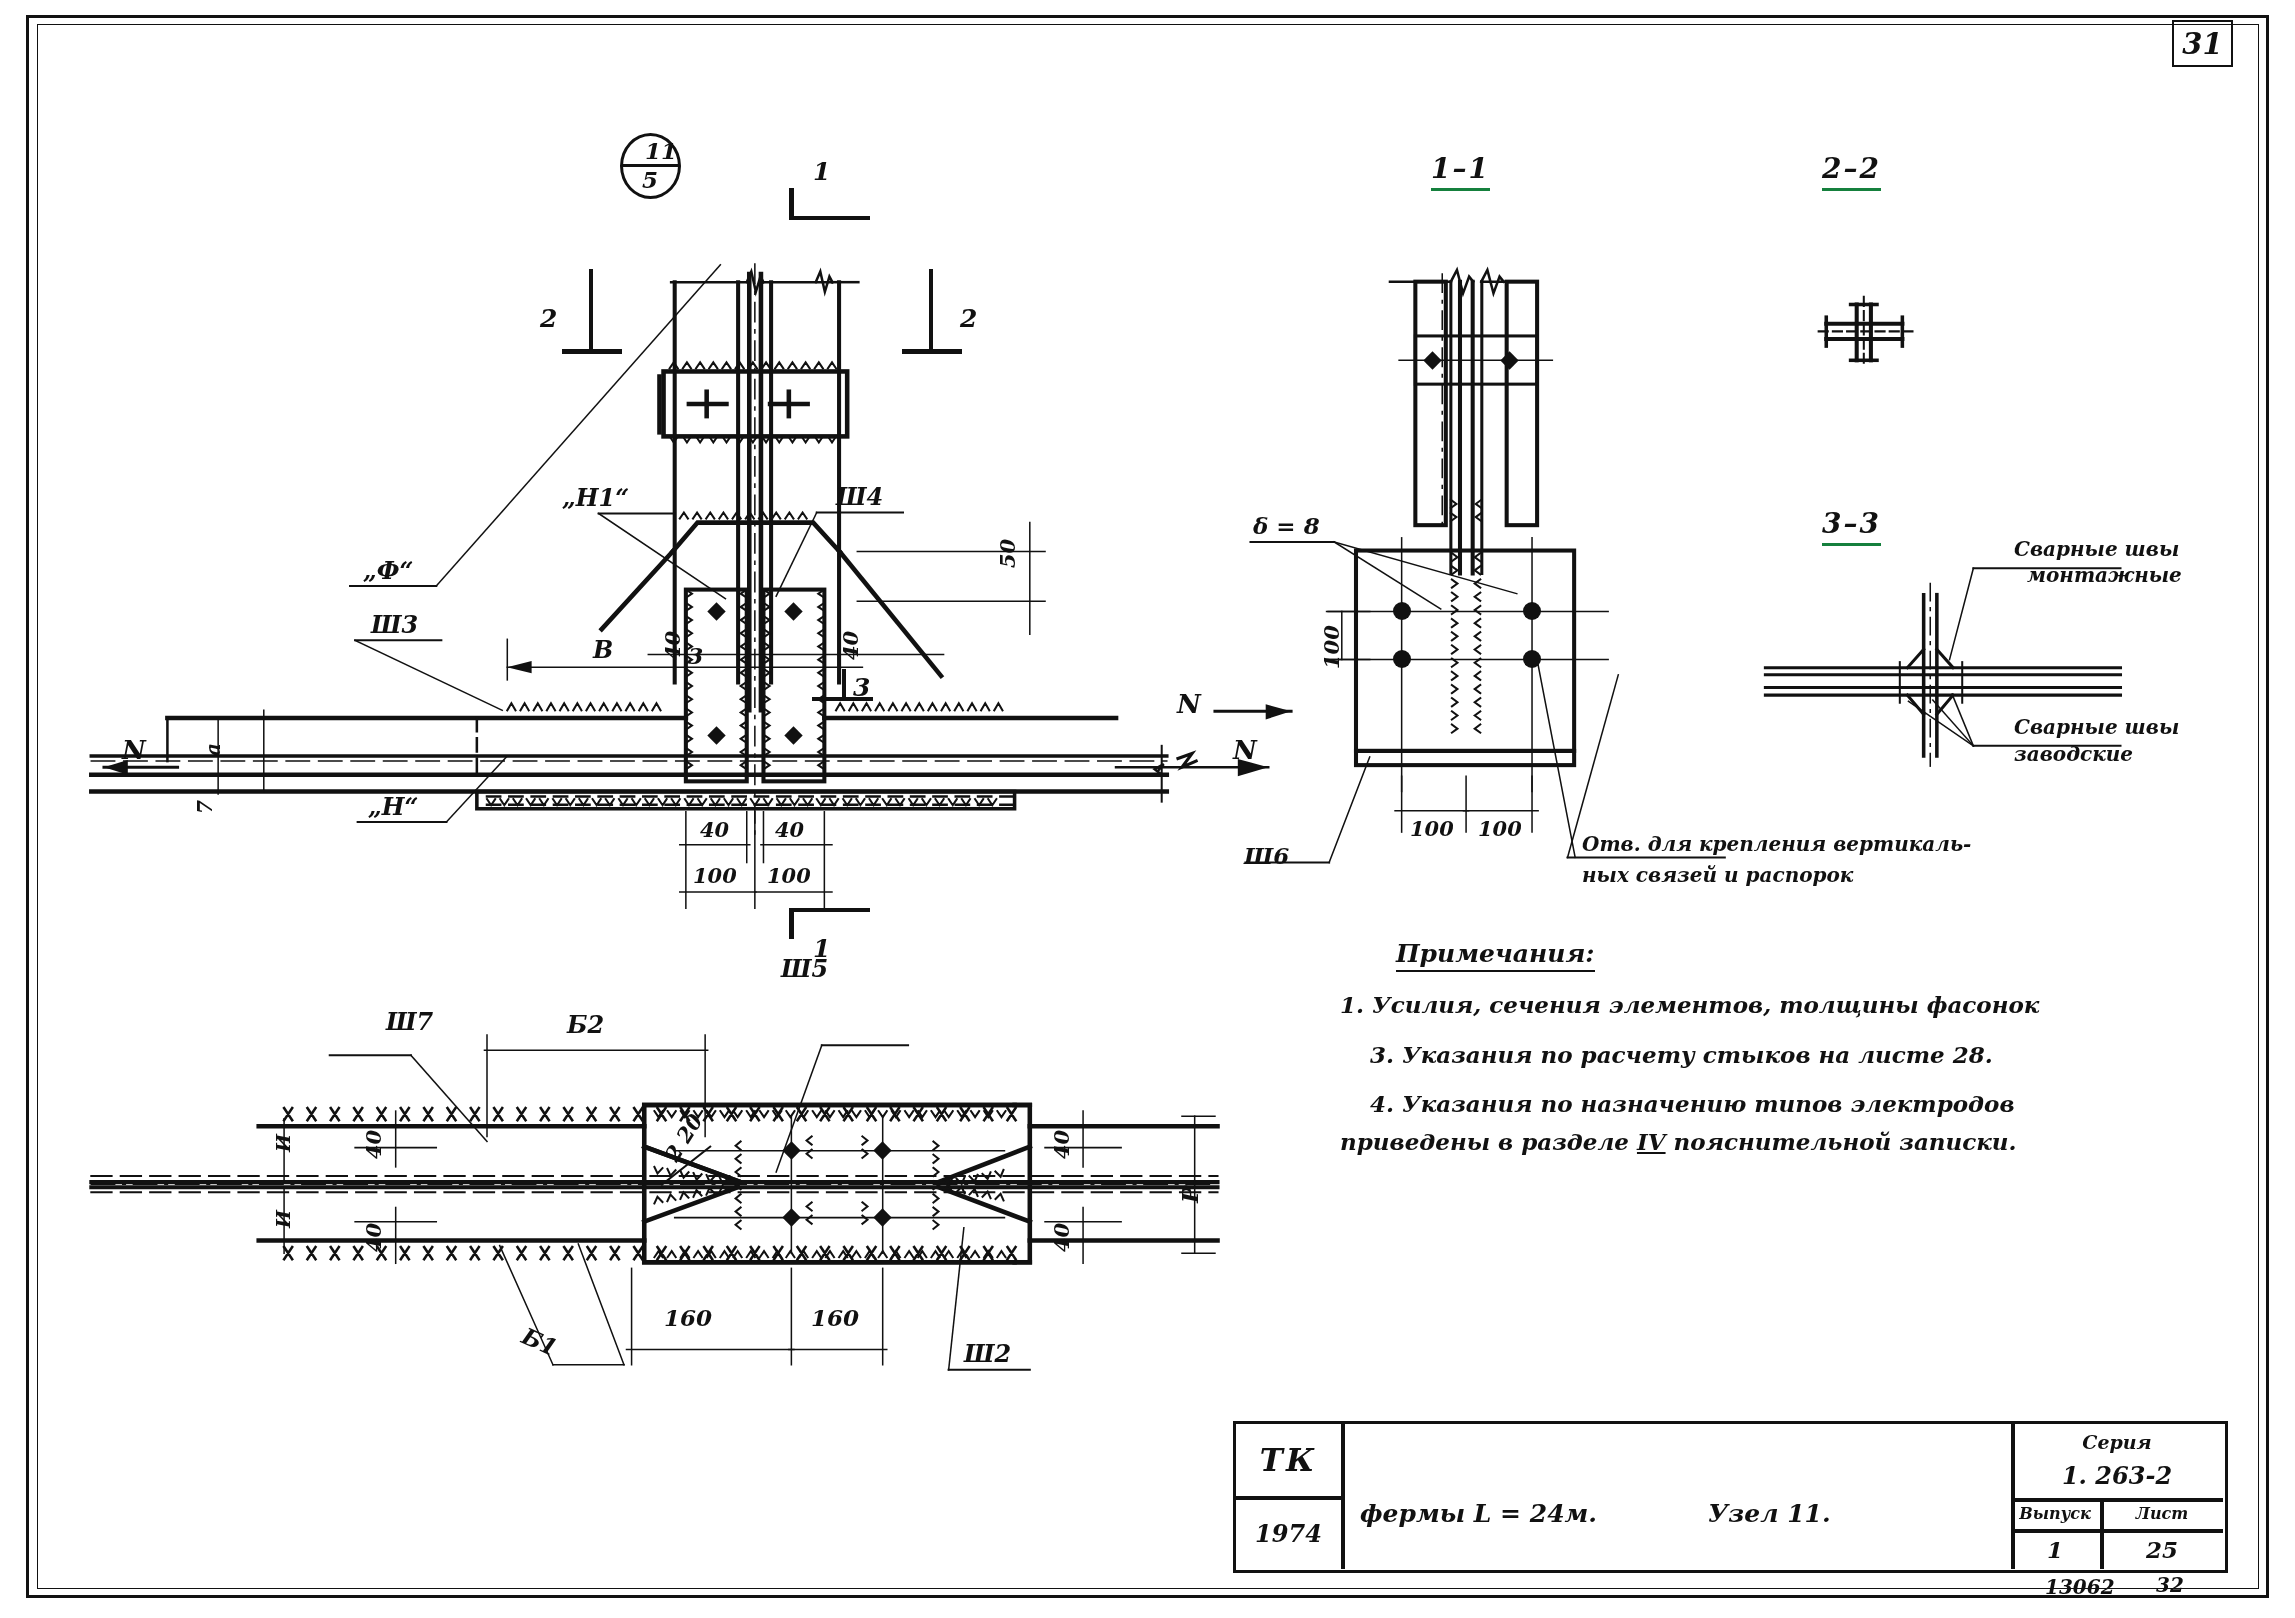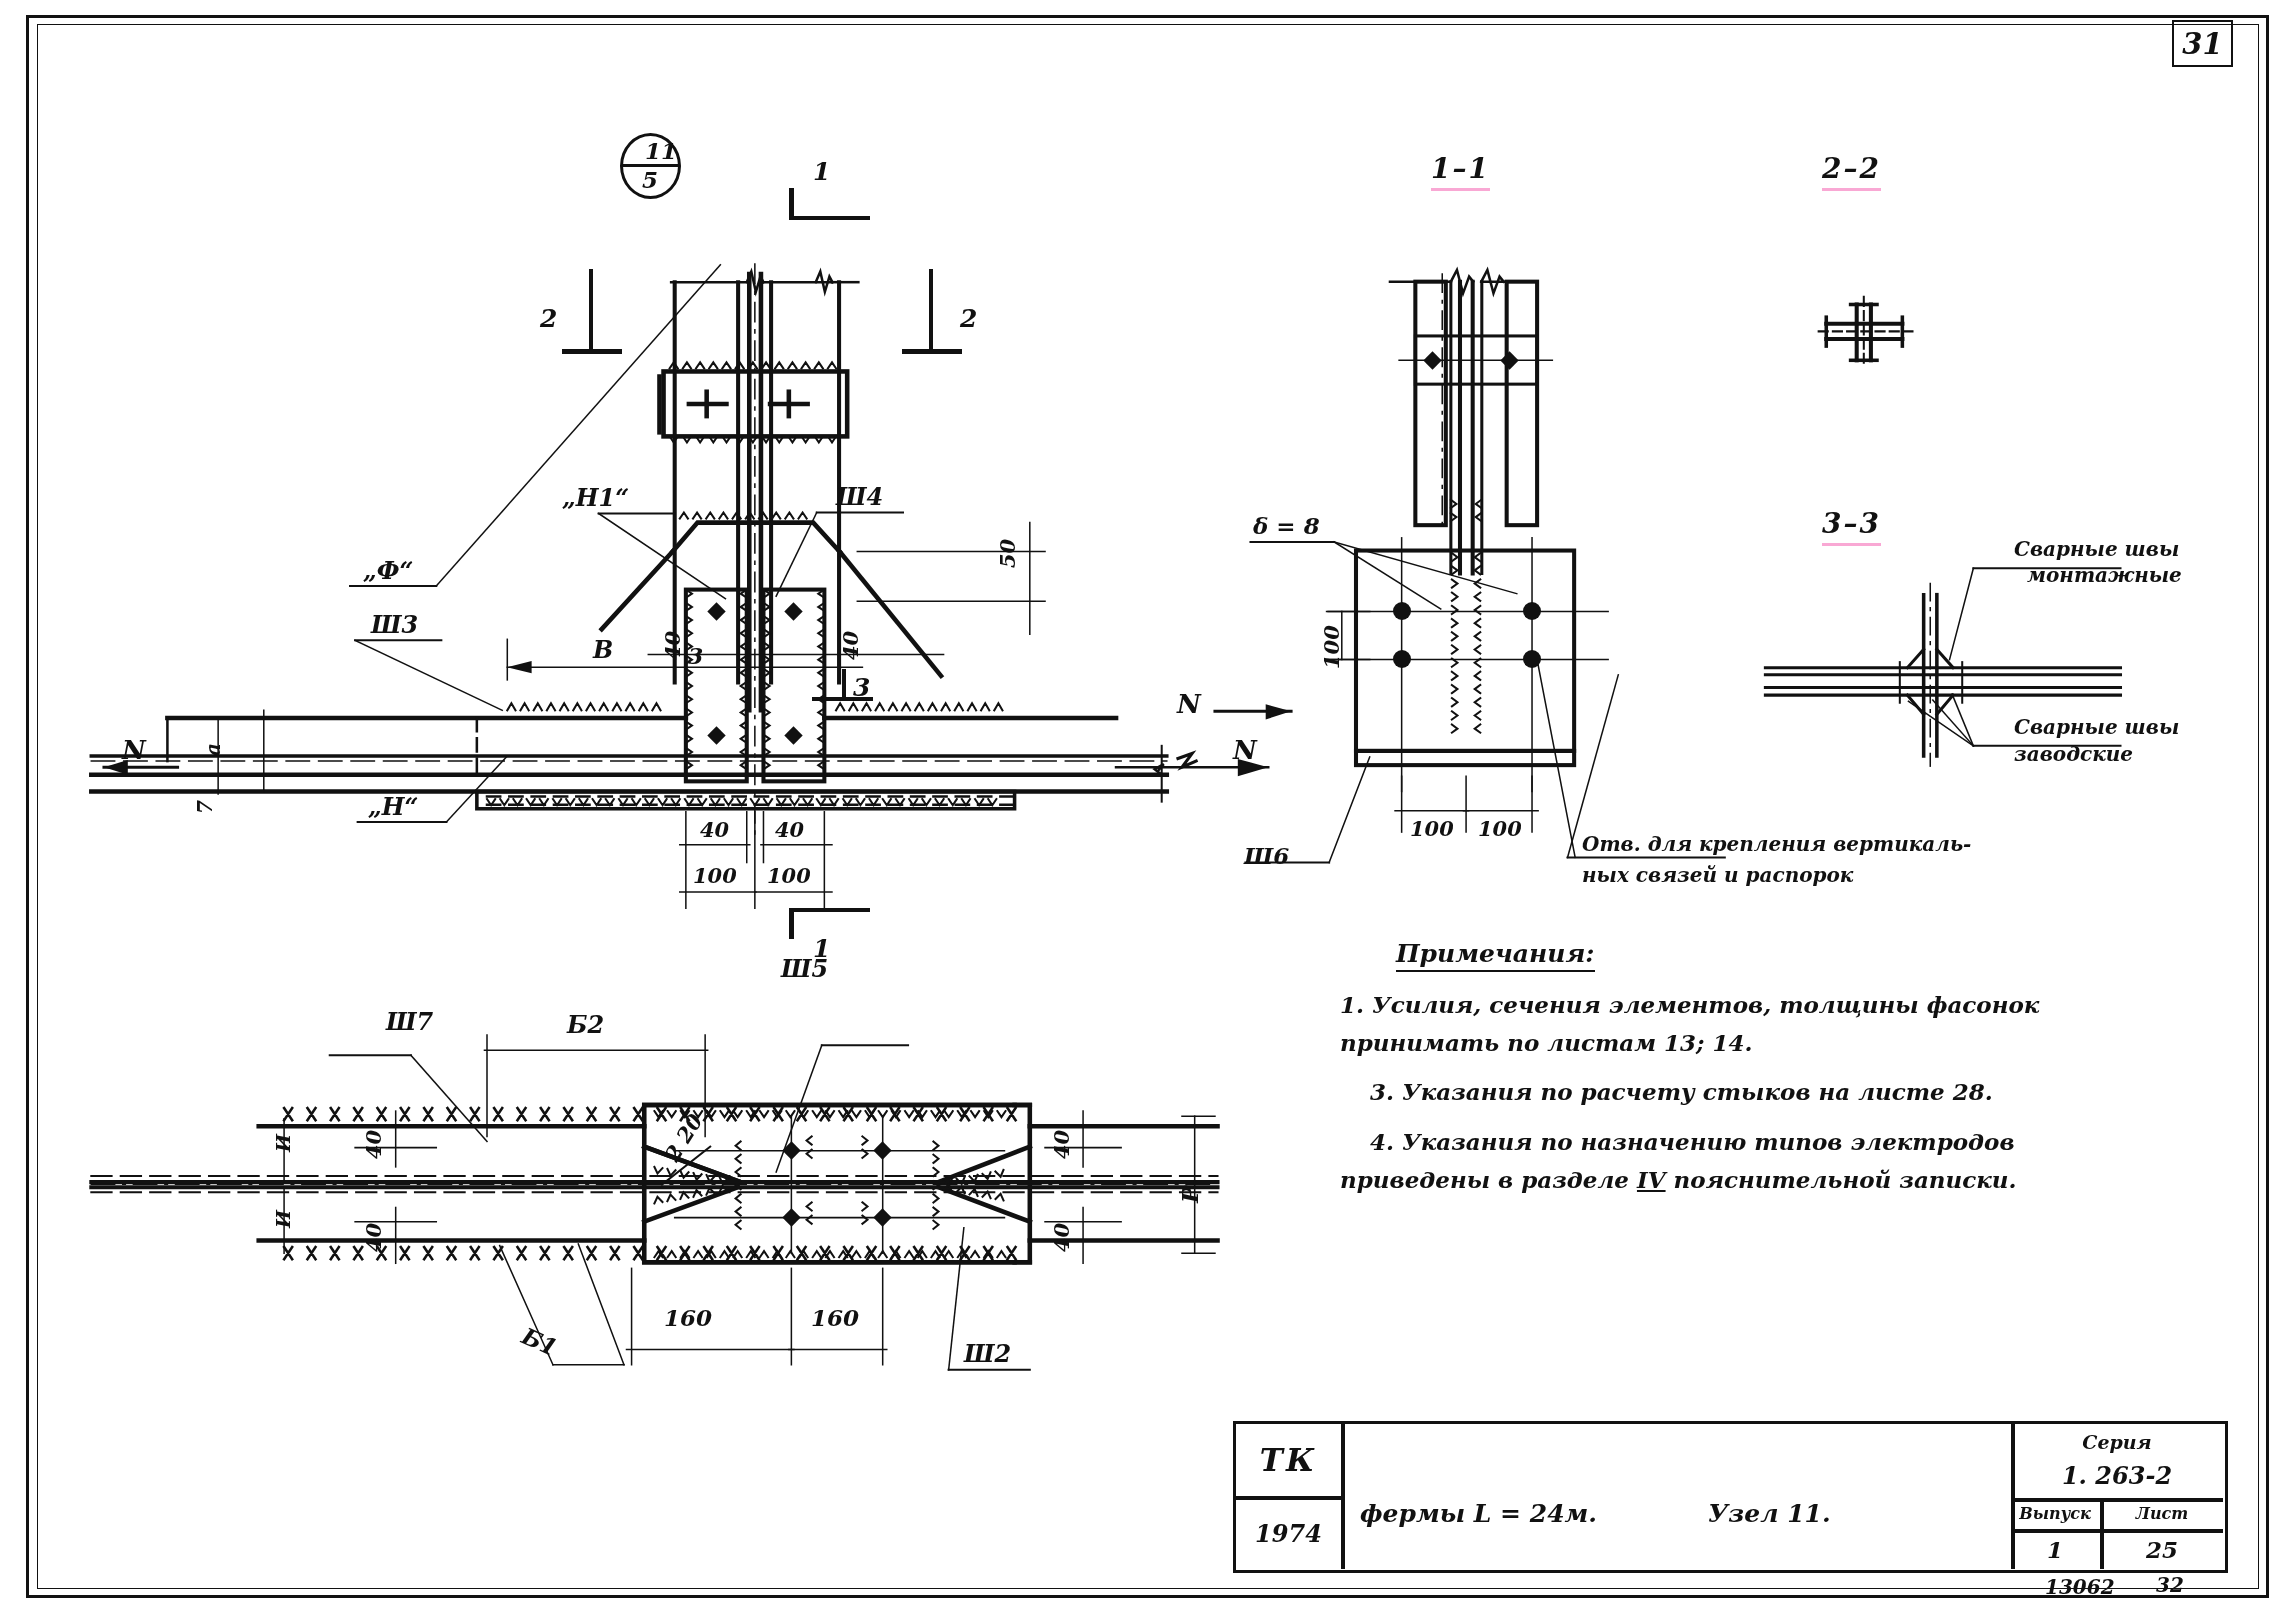--- a/index.html
+++ b/index.html
@@ -20,21 +20,21 @@
   .pagenum{position:absolute;left:2172px;top:20px;width:61px;height:47px;
      border:2.5px solid #111;box-sizing:border-box;display:flex;align-items:center;justify-content:center;
      font-family:"DejaVu Serif", serif;font-size:29px;font-style:italic;font-weight:bold;color:#111;}
   .txt{position:absolute;color:#111;font-family:"DejaVu Serif", serif;
        font-style:italic;font-weight:bold;white-space:nowrap;}
   .rot90{transform:rotate(-90deg);transform-origin:left top;}
 
   
   .sec-title{position:absolute;color:#111;font-family:"DejaVu Serif", serif;
      font-style:italic;font-weight:bold;font-size:28px;letter-spacing:2px;
-     border-bottom:3px solid #f9a8d4;padding-bottom:3px;white-space:nowrap;}
+     border-bottom:3px solid #15803d;padding-bottom:3px;white-space:nowrap;}
 
   
   .balloon{position:absolute;width:61px;height:66px;border:3.6px solid #111;border-radius:50%;
      box-sizing:border-box;}
   .balloon .bar{position:absolute;left:-0.5px;top:28px;width:55px;height:3px;background:#111;}
   .balloon .nup{position:absolute;left:0;top:1px;width:54px;text-align:right;
      font-family:"DejaVu Serif",serif;font-style:italic;font-weight:bold;font-size:23px;color:#111;}
   .balloon .ndn{position:absolute;left:0;top:30px;width:54px;text-align:center;
      font-family:"DejaVu Serif",serif;font-style:italic;font-weight:bold;font-size:23px;color:#111;}
 
@@ -480,21 +480,20 @@
   <div class="txt rot90" style="left:1049px;top:1252px;font-size:21px;">40</div>
   <div class="txt" style="left:664px;top:1304px;font-size:23px;">160</div>
   <div class="txt" style="left:811px;top:1304px;font-size:23px;">160</div>
   <div class="txt rot90" style="left:1176px;top:1203px;font-size:23px;">P</div>
   <div class="txt rot90" style="left:272px;top:1152px;font-size:19px;">И</div>
   <div class="txt rot90" style="left:272px;top:1228px;font-size:19px;">И</div>
 
   <div class="notes">
     <div class="hdr">Примечания:</div>
     <p>1. Усилия, сечения  элементов, толщины фасонок</p>
-    <p style="margin-top:5px;">принимать  по листам  13; 14.</p>
     <p class="ind">3. Указания   по расчету стыков на листе 28.</p>
     <p class="ind">4.  Указания  по назначению типов электродов</p>
     <p style="margin-top:5px;">
       <span>приведены  в разделе </span><span class="ul">IV</span><span> пояснительной записки.</span>
     </p>
   </div>
 
   <div class="tblock">
     <div class="tb-v" style="left:105px;top:0;height:145px;"></div>
     <div class="tb-h" style="left:0;top:72px;width:105px;"></div>

